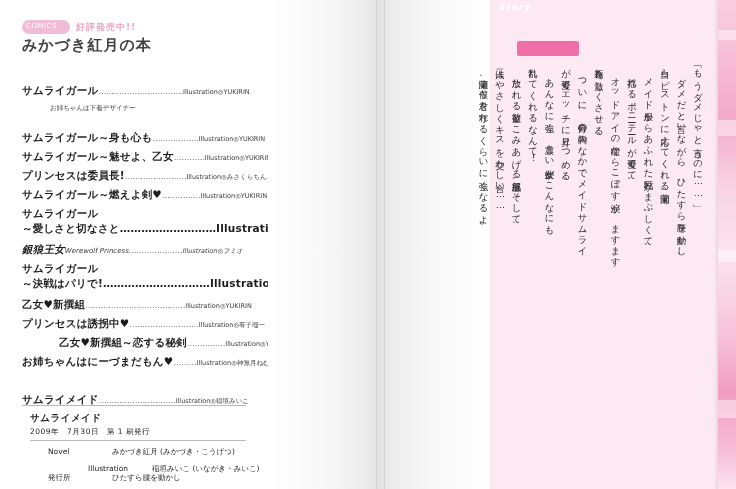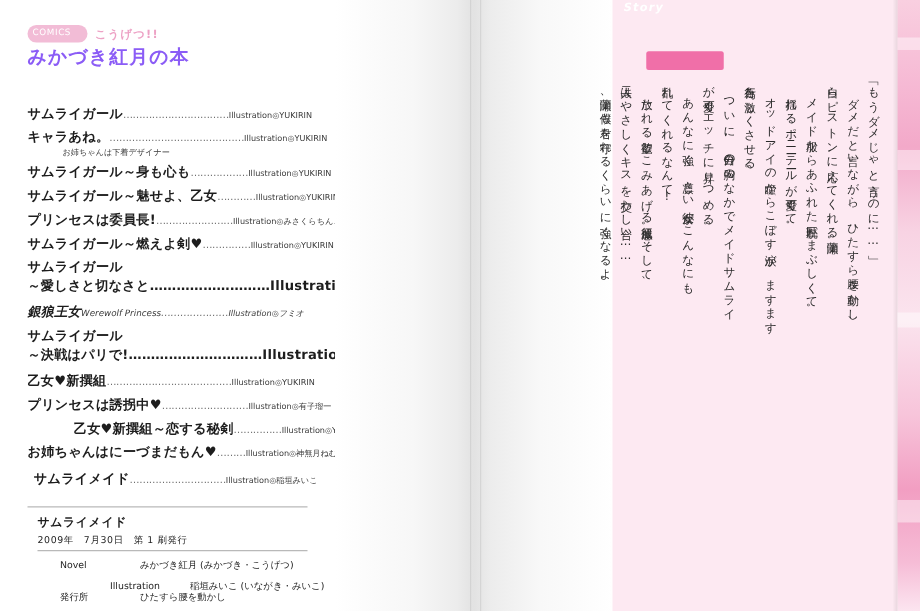--- a/index.html
+++ b/index.html
@@ -39,21 +39,21 @@
     letter-spacing:0.5px;
   }
   .badge-title{
     position:absolute;left:54px;top:1px;
     font-size:9px;color:#eda2c5;
     letter-spacing:1px;
     font-weight:bold;
   }
   .list-title{
     position:absolute;left:22px;top:36px;
-    font-size:15px;color:#8b5cf6;
+    font-size:15px;color:#404040;
     font-weight:bold;
     letter-spacing:1px;
   }
   .entry{
     position:absolute;
     left:22px;
     width:232px;
   }
   .entry-main{
     font-size:10.5px;
@@ -189,35 +189,32 @@
 </head>
 <body>
 
 <div class="page">
 
   <div class="left-page">
 
     <div class="badge-row">
       <div class="badge-pill"></div>
       <div class="badge-pill-text">COMICS</div>
-      <div class="badge-title">こうげつ!!</div>
+      <div class="badge-title">好評発売中!!</div>
     </div>
 
     <div class="list-title">みかづき紅月の本</div>
 
     <div class="entry" style="top:84px;">
       <div class="entry-main">
         <span>サムライガール</span><span class="dots">……………………………</span><span class="credit">Illustration◎YUKIRIN</span>
       </div>
     </div>
 
     <div class="entry" style="top:103px;">
-      <div class="entry-main">
-        <span>キャラあね。</span><span class="dots">……………………………………</span><span class="credit">Illustration◎YUKIRIN</span>
-      </div>
       <div class="entry-note">お姉ちゃんは下着デザイナー</div>
     </div>
 
     <div class="entry" style="top:131px;">
       <div class="entry-main">
         <span>サムライガール～身も心も</span><span class="dots">………………</span><span class="credit">Illustration◎YUKIRIN</span>
       </div>
     </div>
 
     <div class="entry" style="top:150px;">
@@ -279,21 +276,21 @@
         <span>乙女♥新撰組～恋する秘剣</span><span class="dots">……………</span><span class="credit">Illustration◎YUKIRIN</span>
       </div>
     </div>
 
     <div class="entry" style="top:355px;">
       <div class="entry-main">
         <span>お姉ちゃんはにーづまだもん♥</span><span class="dots">………</span><span class="credit">Illustration◎神無月ねむ</span>
       </div>
     </div>
 
-    <div class="entry" style="top:376px;text-align:right;">
+    <div class="entry" style="top:393px;">
       <div class="entry-main">
         <span>サムライメイド</span><span class="dots">…………………………</span><span class="credit">Illustration◎稲垣みいこ</span>
       </div>
     </div>
 
     <div class="rule" style="top:405px;"></div>
 
     <div class="colophon-title" style="top:412px;">サムライメイド</div>
     <div class="colophon-date" style="top:427px;">2009年　7月30日　第 1 刷発行</div>
     <div class="rule2" style="top:440px;"></div>

